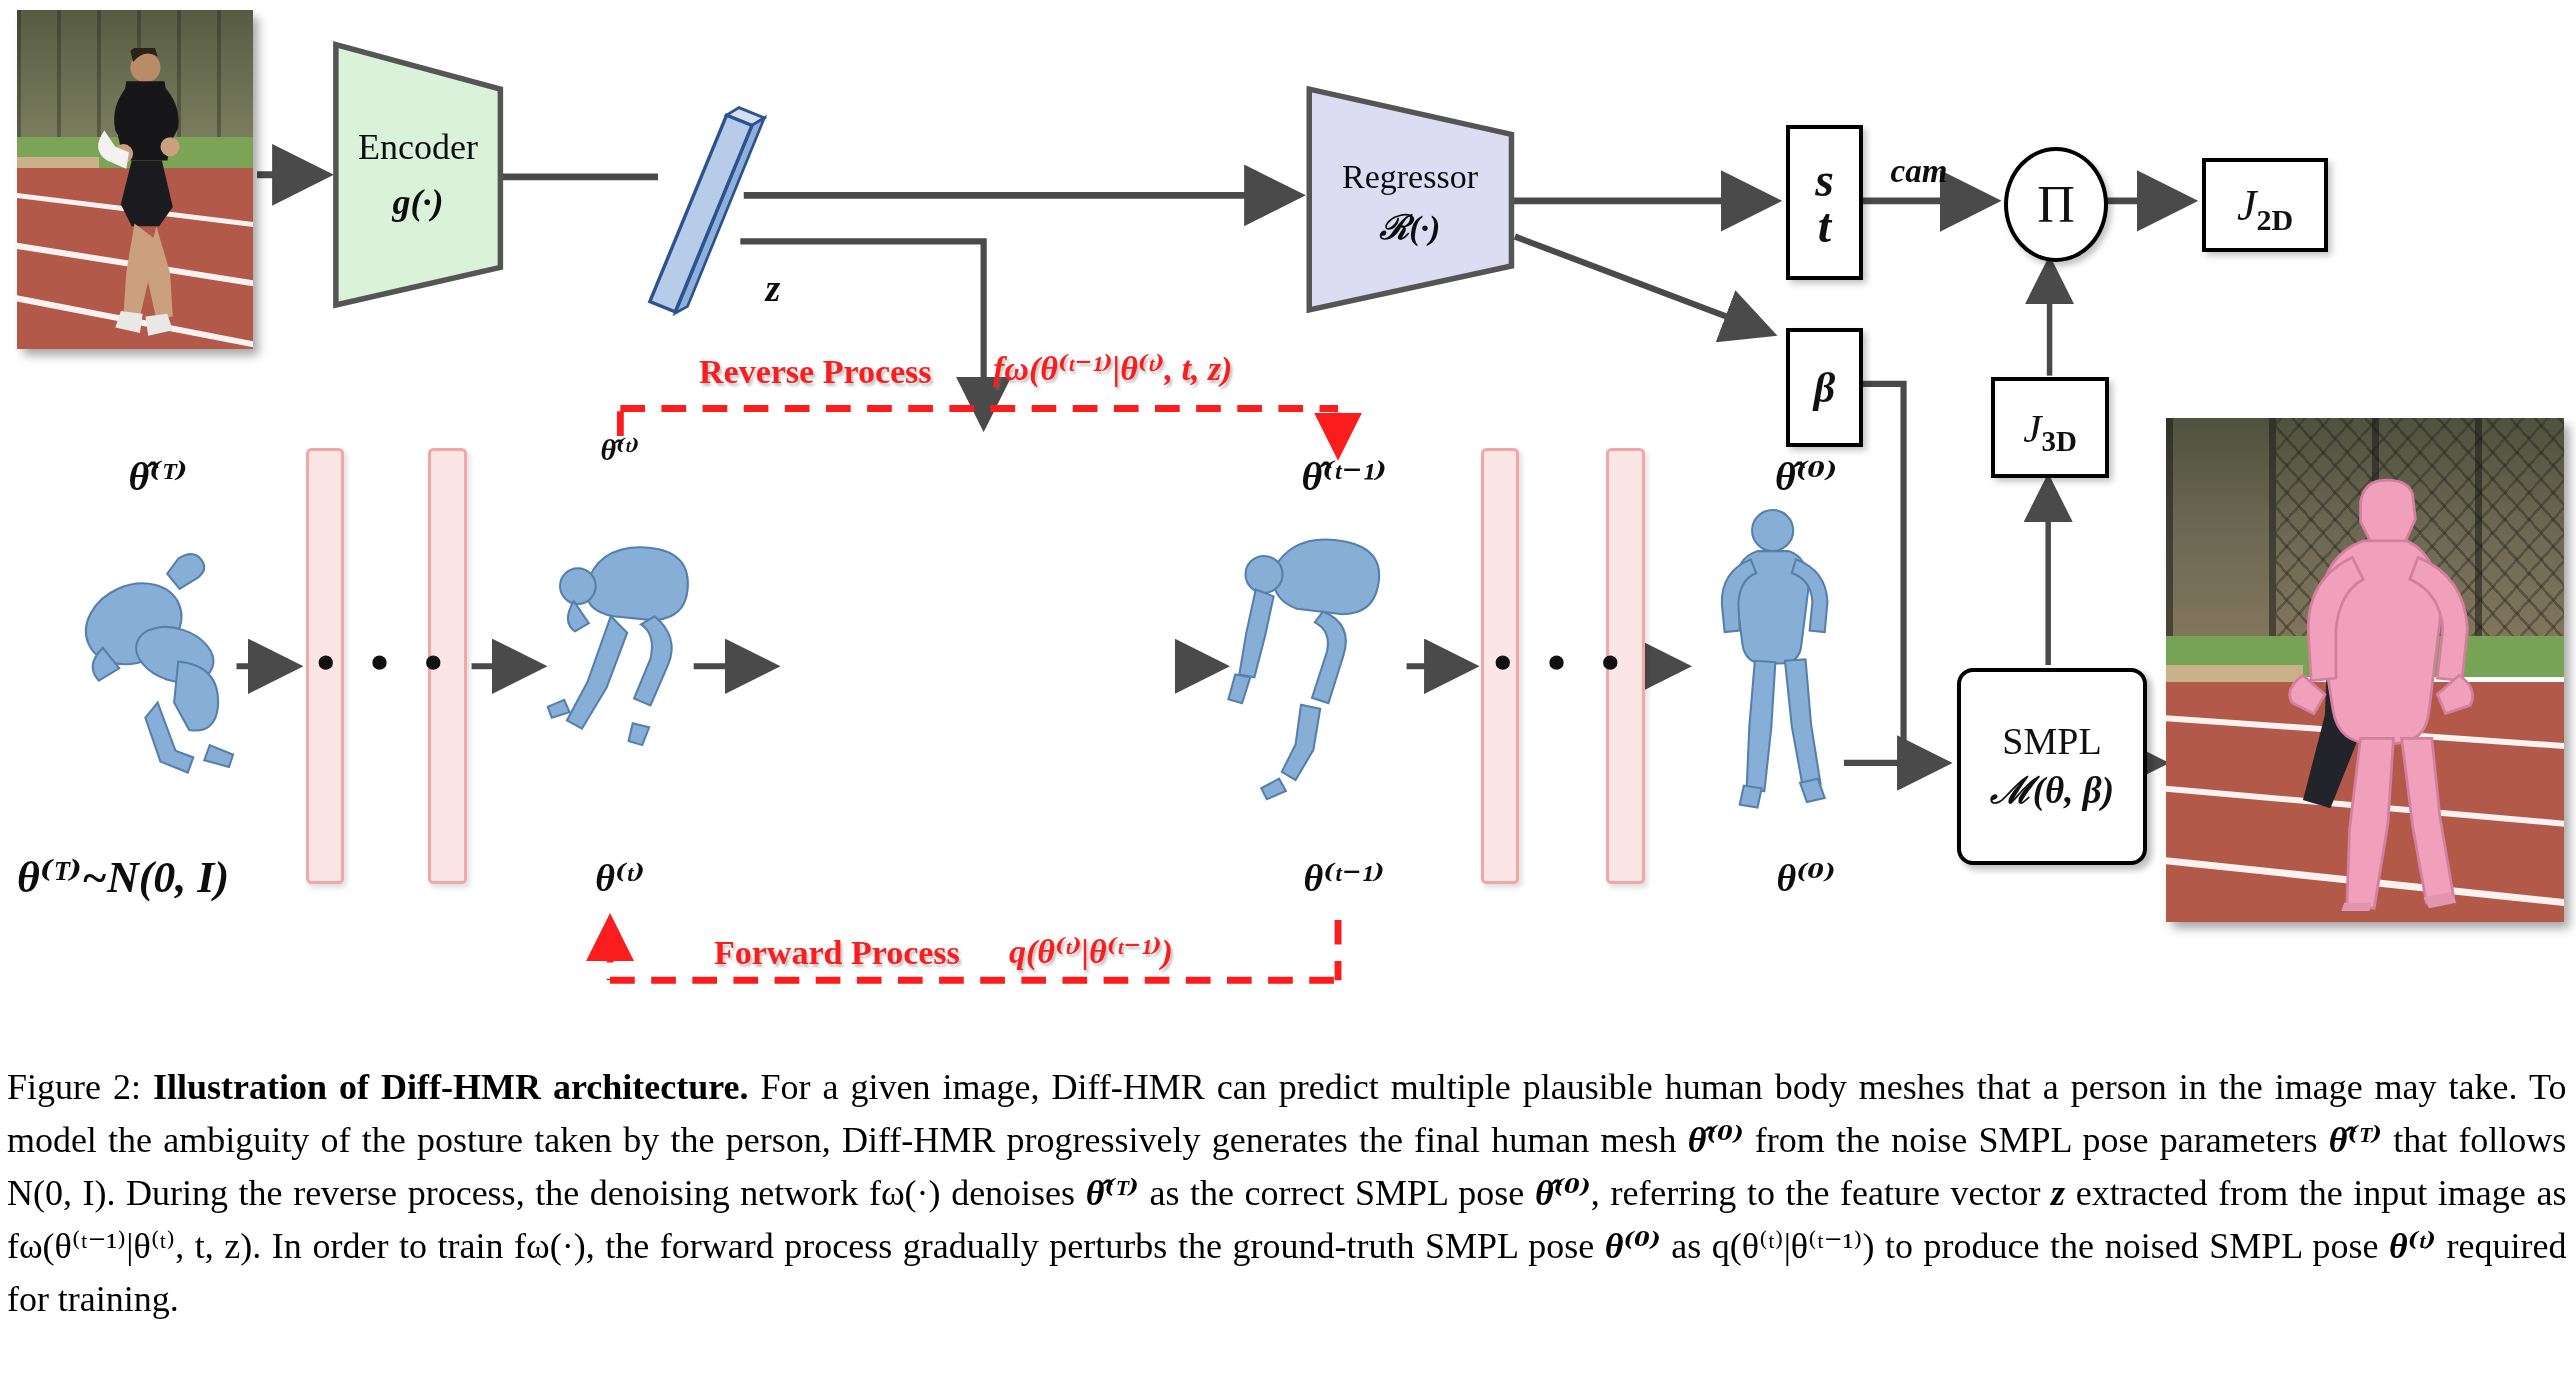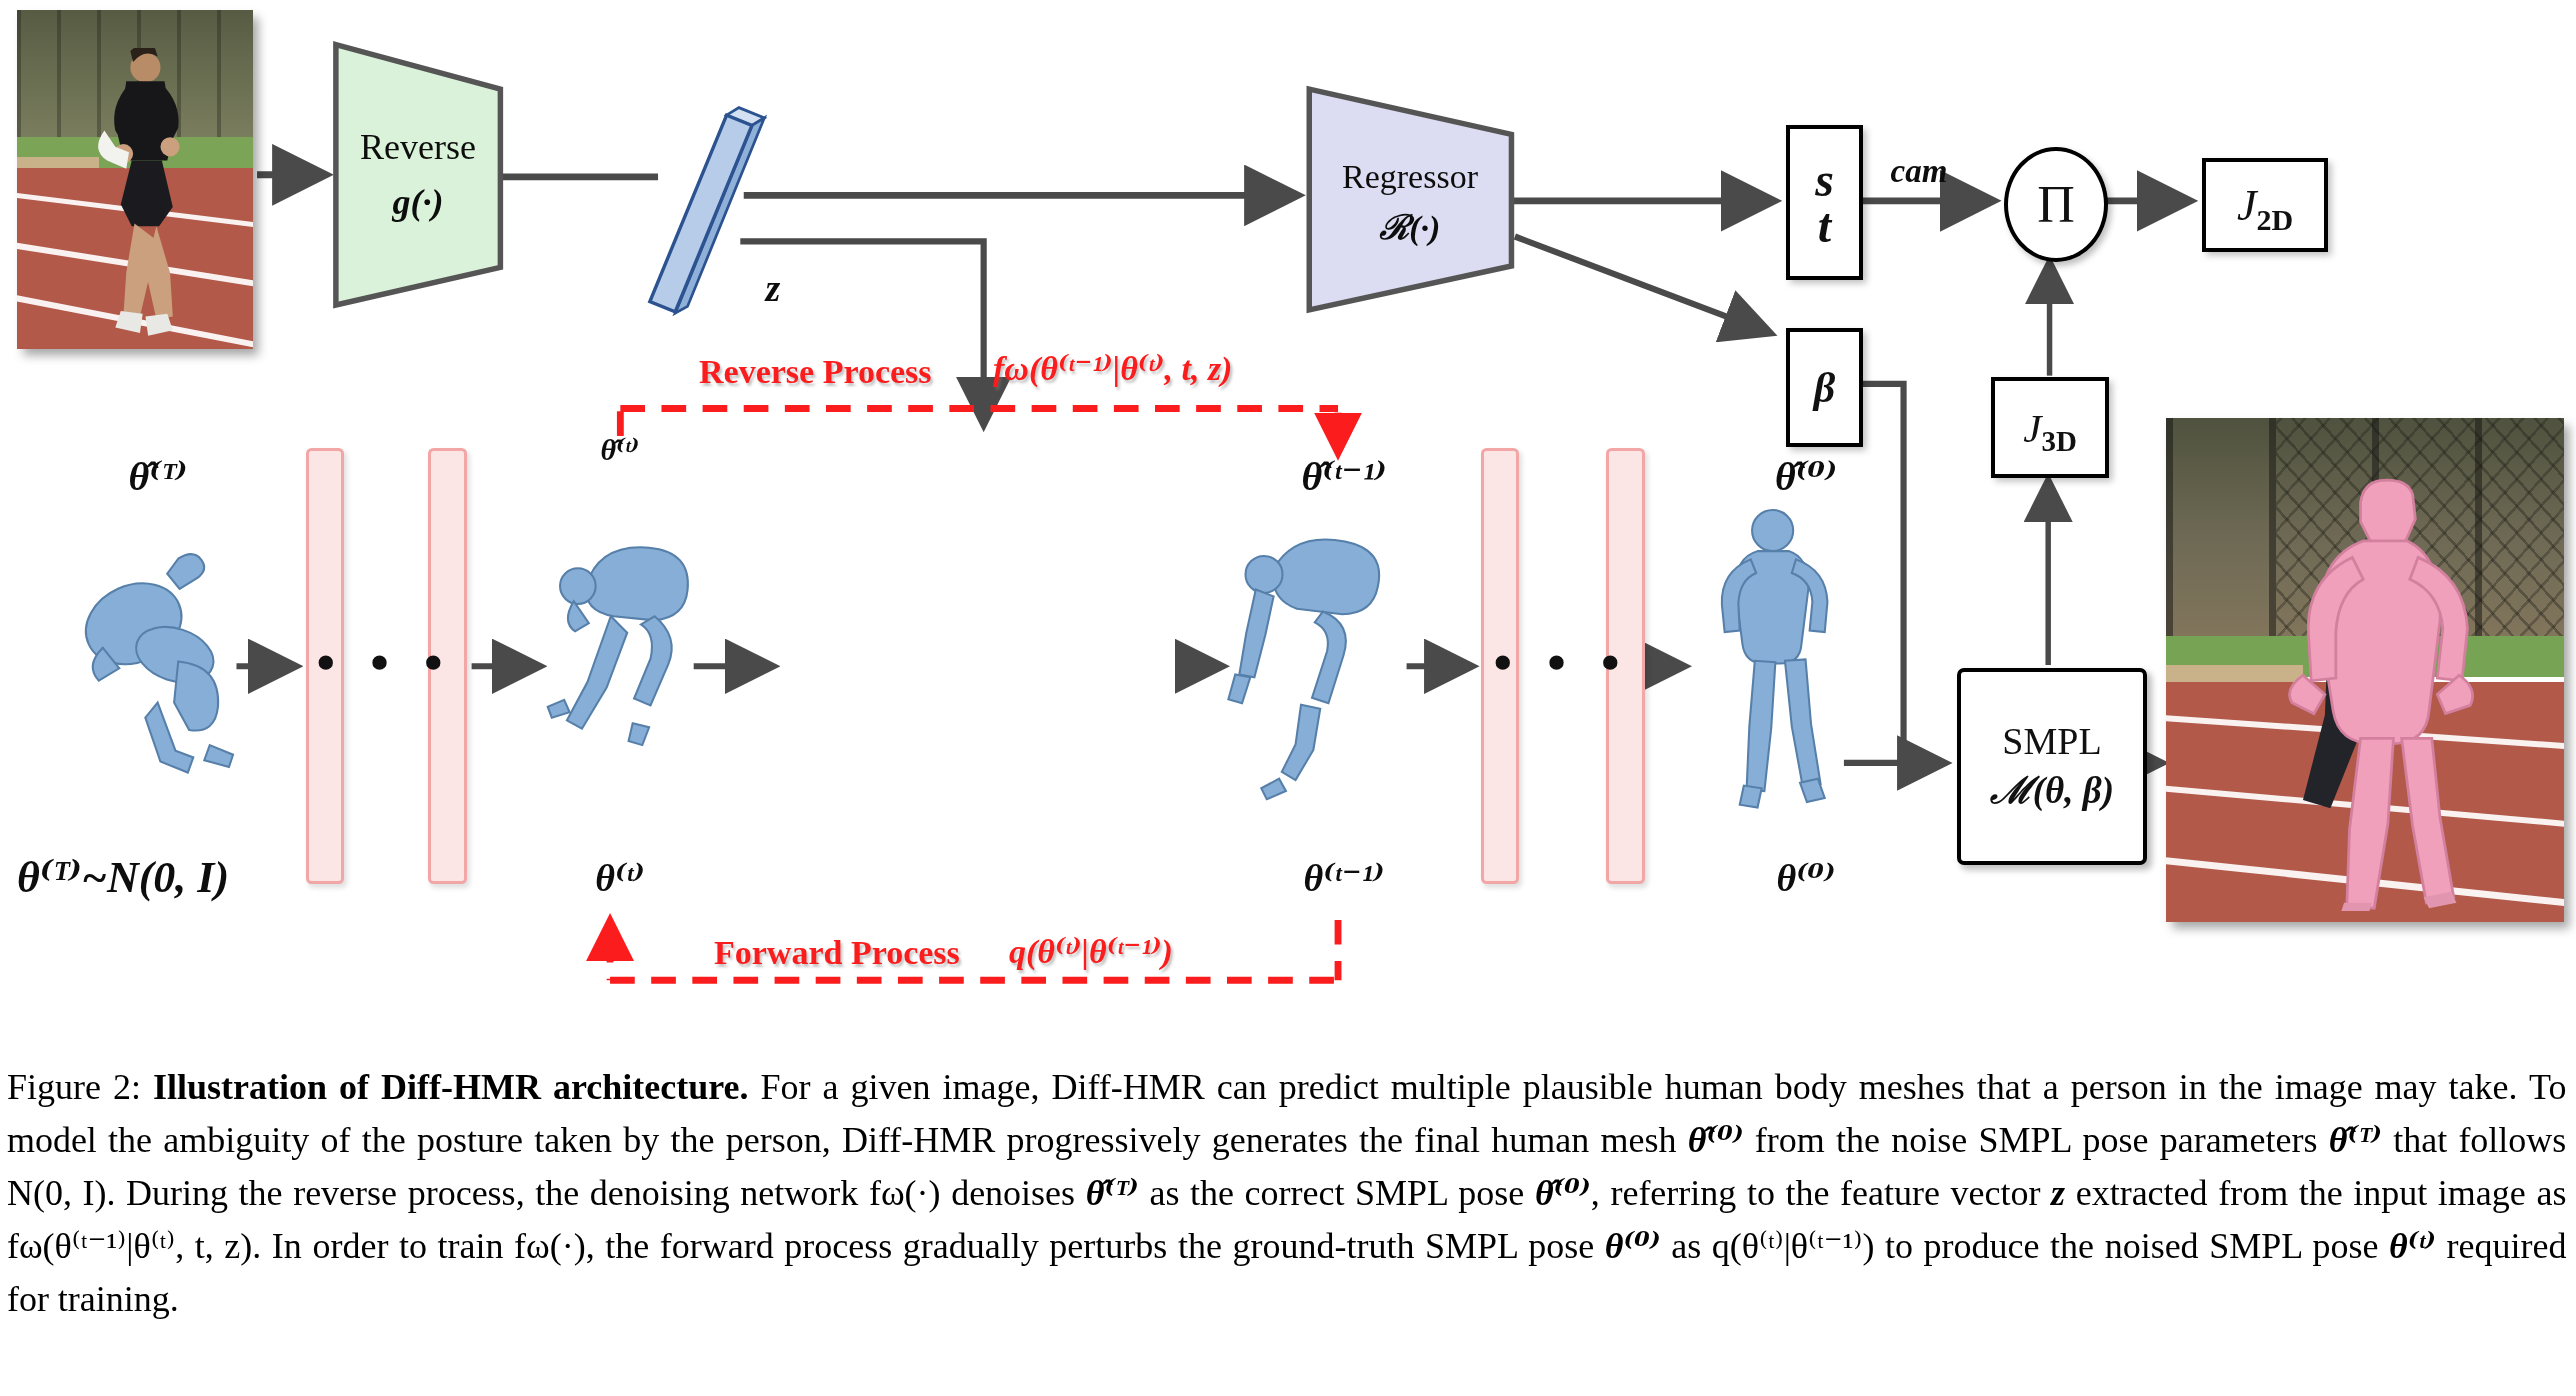--- a/index.html
+++ b/index.html
@@ -185,21 +185,21 @@
       <path d="M124,82 q34,14 36,52 l-4,38 -18,-2 4,-36 q-2,-26 -24,-36 z" fill="#f0a0bb" stroke="#d37f9e" stroke-width="2"></path>
       <path d="M40,168 q-14,10 -8,20 l16,8 8,-14 z" fill="#f0a0bb" stroke="#d37f9e" stroke-width="2"></path>
       <path d="M154,168 q14,10 8,22 l-18,6 -6,-14 z" fill="#f0a0bb" stroke="#d37f9e" stroke-width="2"></path>
       <path d="M82,214 l-8,66 -2,56 20,2 10,-62 4,-62 z" fill="#f0a0bb" stroke="#d37f9e" stroke-width="2"></path>
       <path d="M112,214 l8,64 10,56 20,-4 -10,-58 -6,-58 z" fill="#f0a0bb" stroke="#d37f9e" stroke-width="2"></path>
       <path d="M70,334 l-2,6 20,2 2,-8 z" fill="#e295ae"></path>
       <path d="M128,330 l4,8 20,-4 -4,-8 z" fill="#e295ae"></path>
     </svg>
   </path></div>
 
-  <div class="lbl center" style="left:418px;top:147px;font-size:36px">Reverse</div>
+  <div class="lbl center" style="left:418px;top:147px;font-size:36px">Encoder</div>
   <div class="lbl center math" style="left:418px;top:202px;font-size:36px">g(·)</div>
 
   <div class="lbl center math" style="left:773px;top:288px;font-size:38px;font-weight:700">z</div>
 
   <div class="lbl center" style="left:1410px;top:177px;font-size:34px">Regressor</div>
   <div class="lbl center math" style="left:1410px;top:226px;font-size:34px">ℛ(·)</div>
 
   <div class="wbox" style="left:1786px;top:125px;width:69px;height:147px;flex-direction:column;gap:1.4px">
     <div class="math" style="font-size:48px">s</div>
     <div class="math" style="font-size:48px;margin-top:-9.6px">t</div>
@@ -216,21 +216,21 @@
   </div>
 
   <div class="wbox" style="left:1786px;top:328px;width:69px;height:111px">
     <div class="math" style="font-size:42px">β</div>
   </div>
 
   <div class="wbox" style="left:1991px;top:377px;width:110px;height:93px">
     <div style="font-size:41px"><i>J</i><sub style="font-size:29px">3D</sub></div>
   </div>
 
-  <div class="wbox smpl" style="left:1957px;top:668px;width:182px;height:189px;border-radius:7px">
+  <div class="wbox smpl" style="left:1957px;top:668px;width:182px;height:189px;border-radius:16px">
     <div style="font-size:38px">SMPL</div>
     <div class="math" style="font-size:37px">ℳ(θ, β)</div>
   </div>
 
   <div class="pinkbar" style="left:306px;top:448px;width:32px;height:430px"></div>
   <div class="pinkbar" style="left:428px;top:448px;width:33px;height:430px"></div>
   <div class="dots center" style="left:385px;top:662px">• • •</div>
 
   <div class="pinkbar" style="left:1481px;top:448px;width:32px;height:430px"></div>
   <div class="pinkbar" style="left:1606px;top:448px;width:33px;height:430px"></div>

